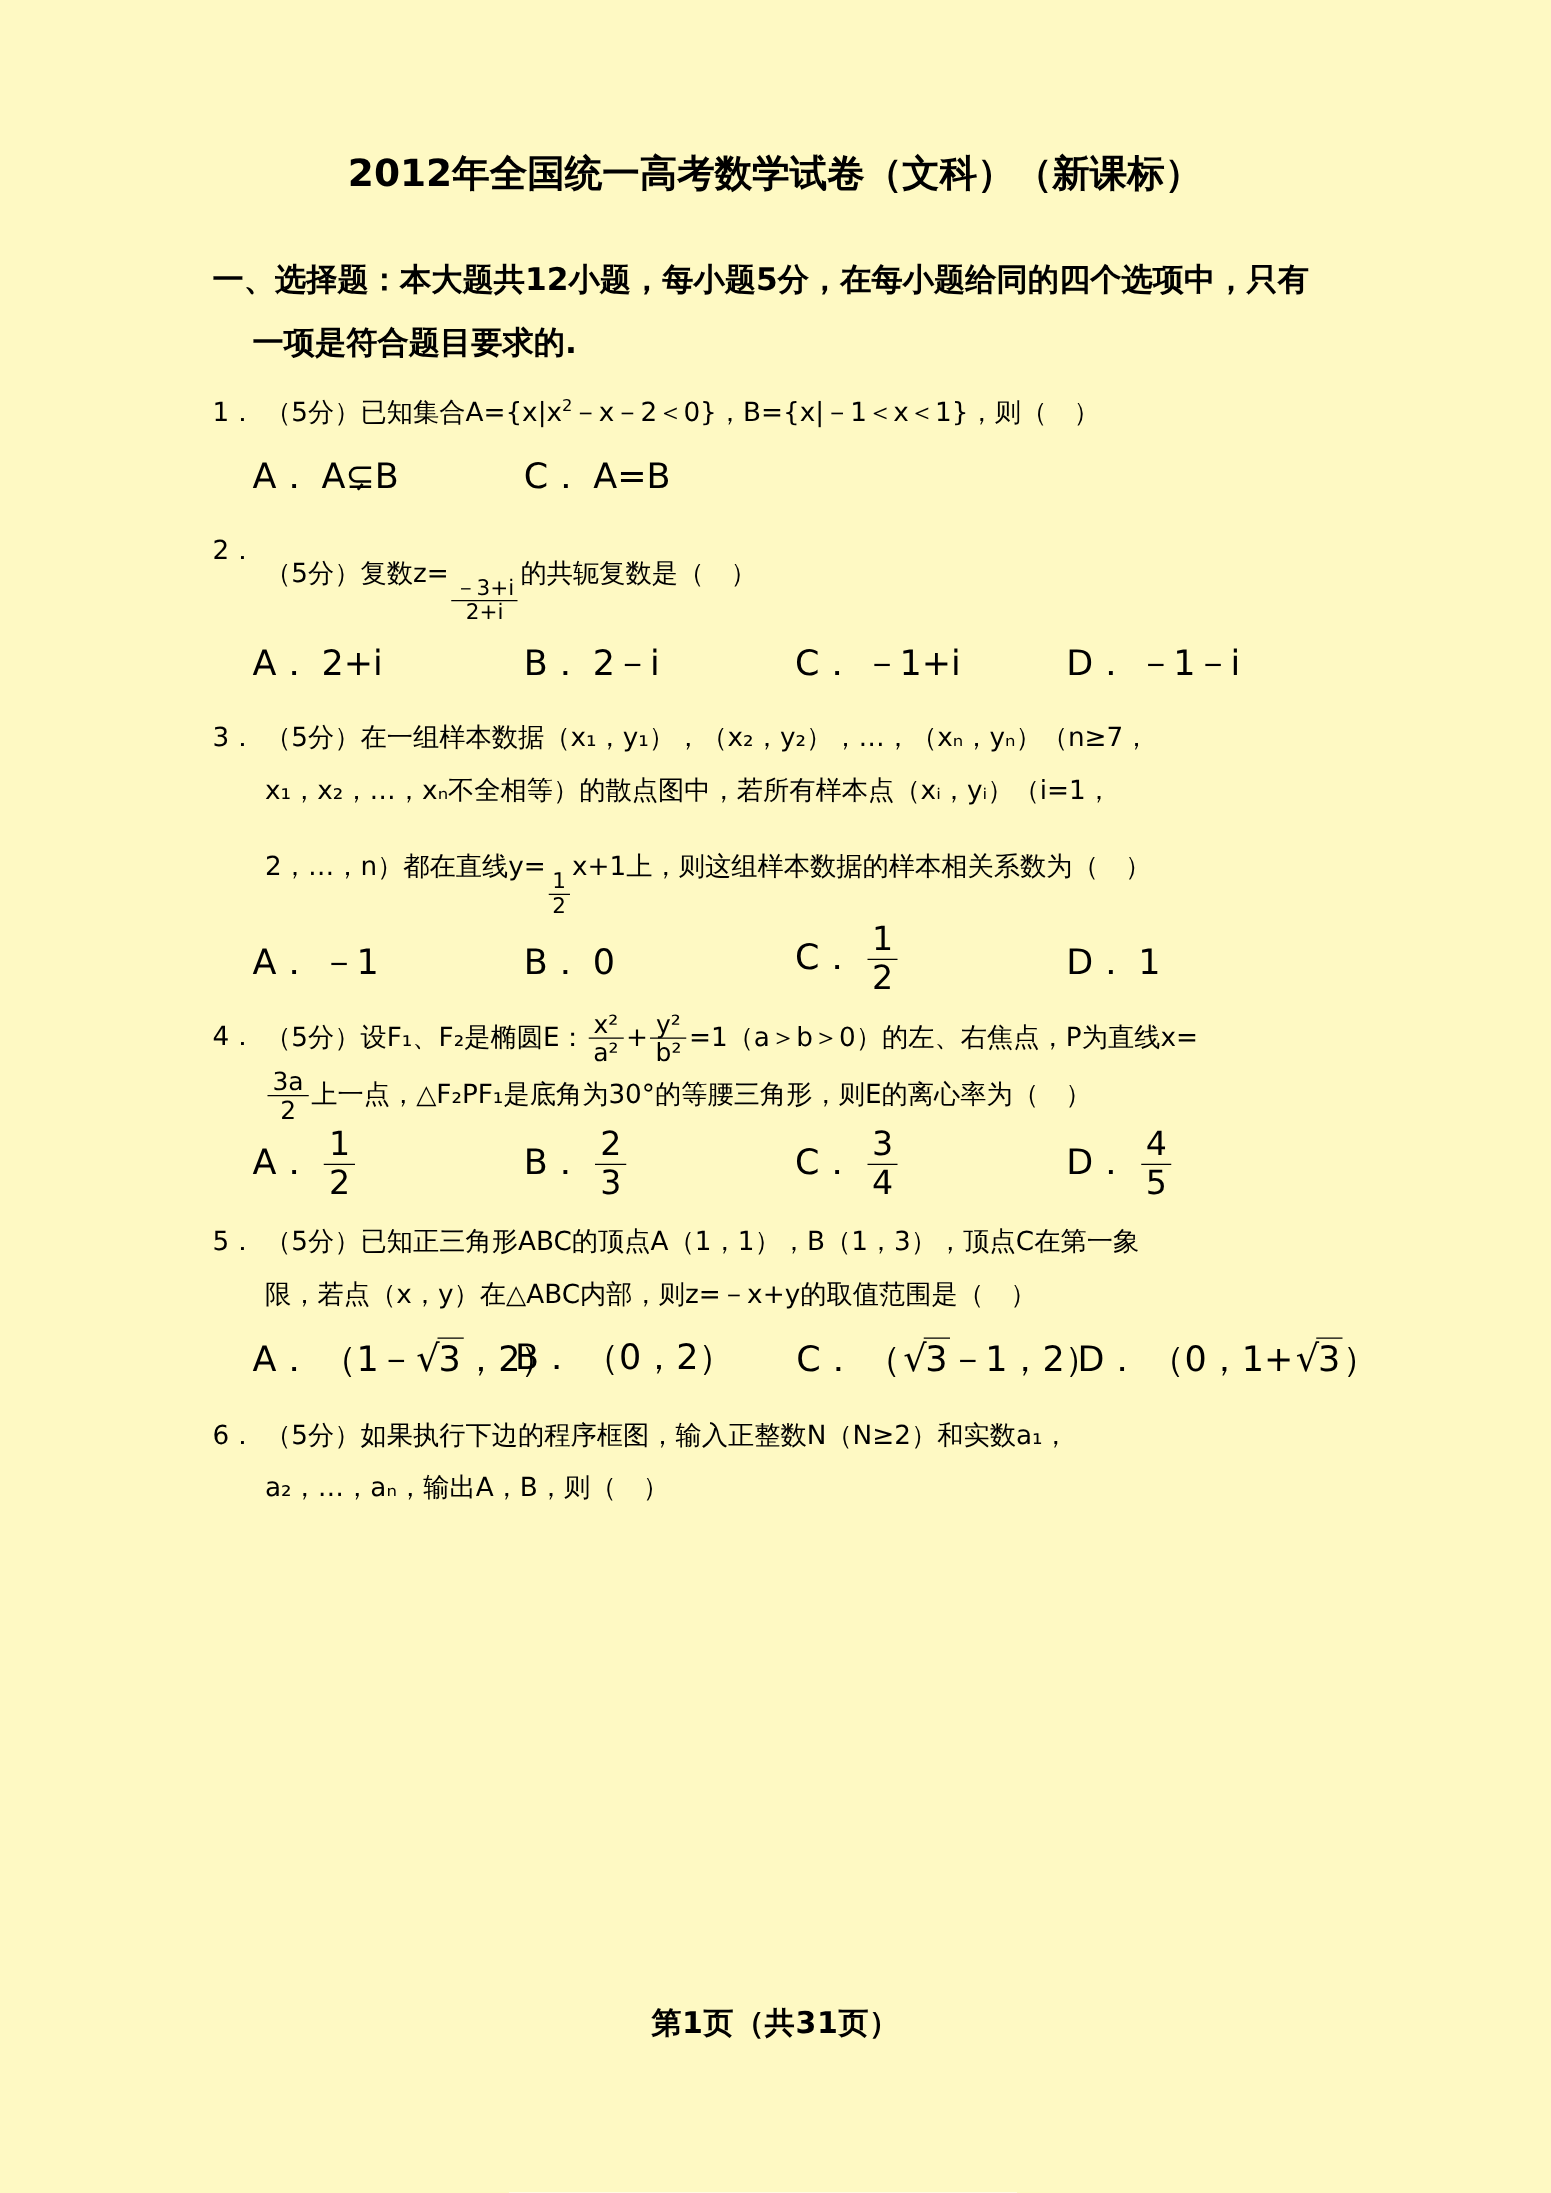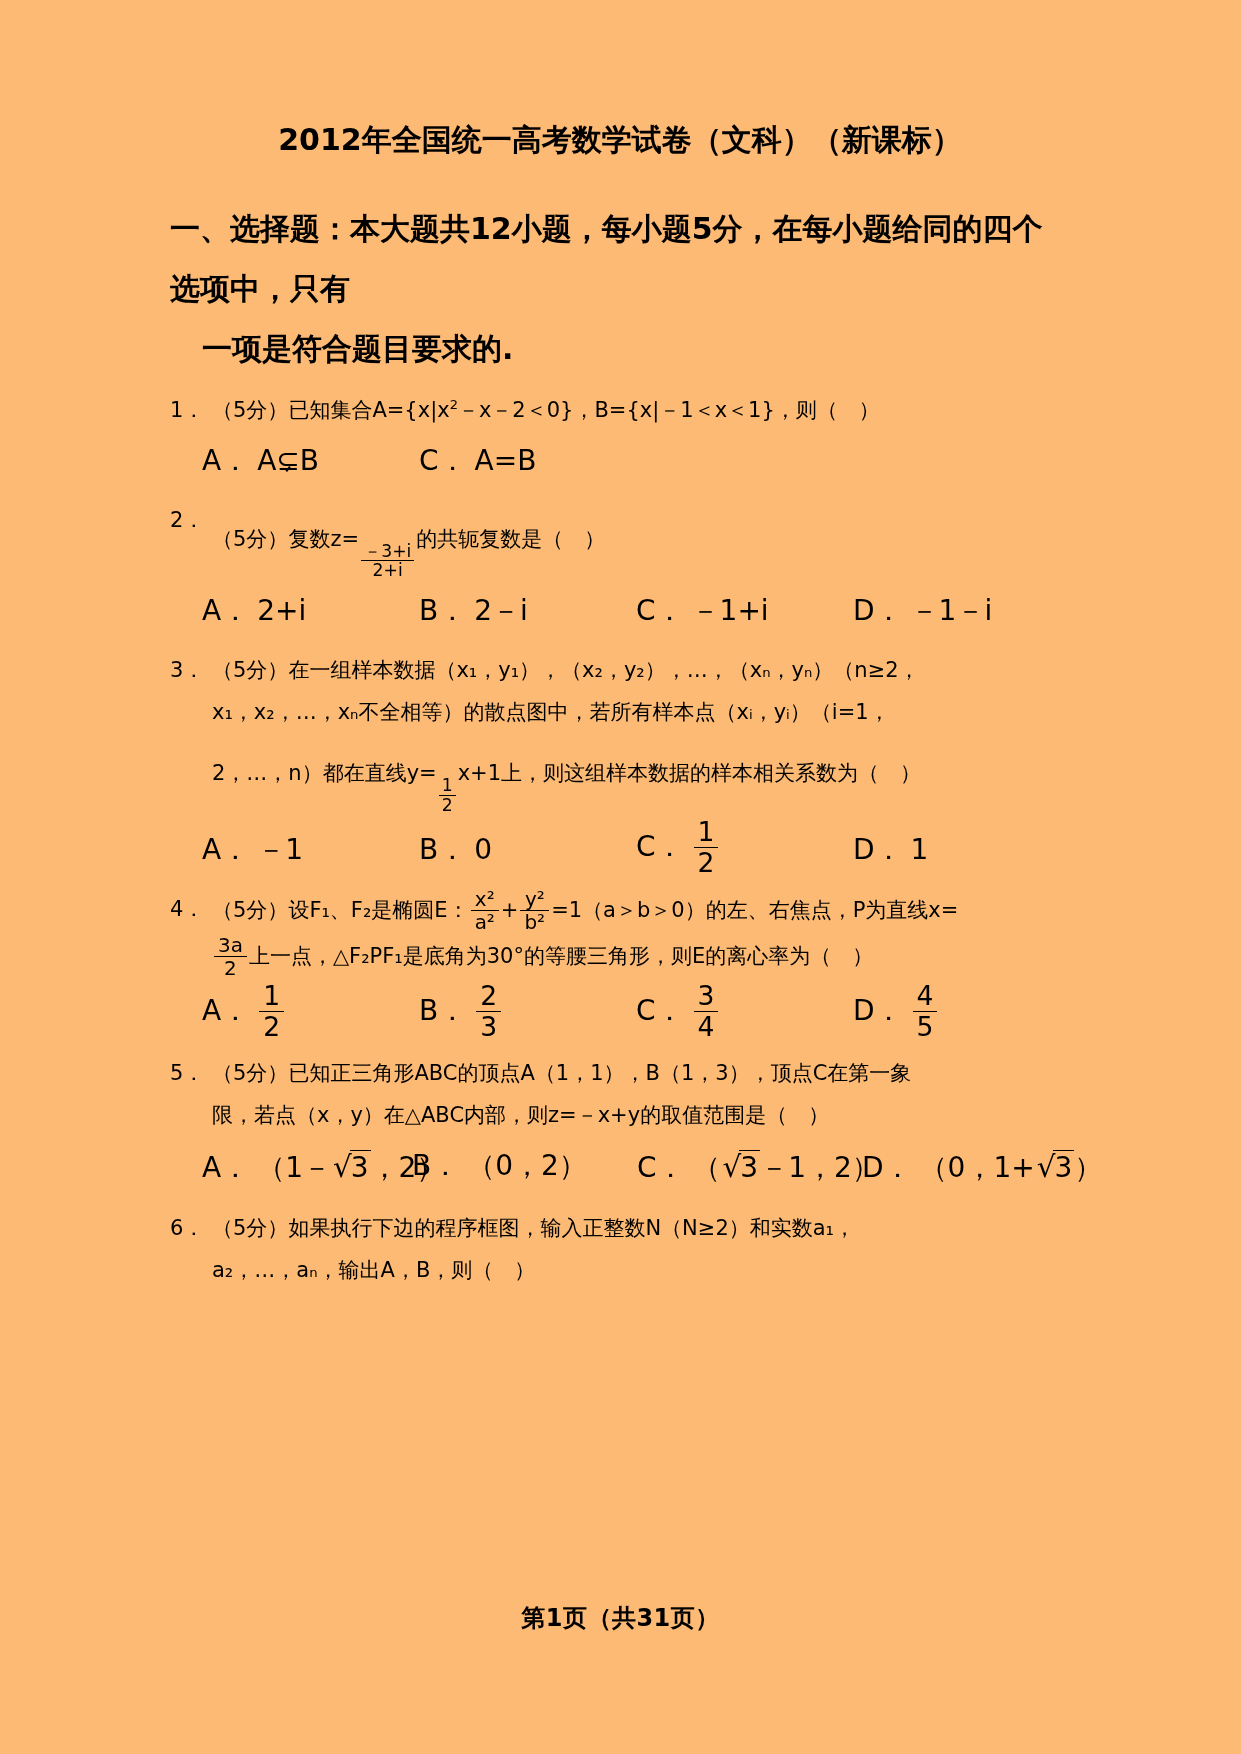--- a/index.html
+++ b/index.html
@@ -8,41 +8,41 @@
     background: #ffffff;
   }
   body {
     font-family: "DejaVu Sans", "Liberation Sans", sans-serif;
     color: #000000;
   }
   .page {
     position: relative;
     width: 1241px;
     height: 1754px;
-    background: #fdba74;
+    background: #fef9c3;
     box-sizing: border-box;
     overflow: hidden;
   }
   .content {
     position: absolute;
     left: 170px;
     top: 120px;
     width: 900px;
   }
   .doc-title {
     text-align: center;
     font-size: 30px;
     font-weight: bold;
     letter-spacing: 0px;
     margin: 0 0 40px 0;
     line-height: 1.3;
     color: #000;
   }
   .section-head {
-    font-size: 30px;
+    font-size: 25px;
     font-weight: bold;
     line-height: 2.0;
     margin: 0 0 6px 0;
   }
   .section-head .cont {
     display: block;
     padding-left: 32px;
   }
   .question {
     display: flex;
@@ -170,21 +170,21 @@
     <div class="options">
       <div class="opt"><span class="opt-label">A．</span><span>2+i</span></div>
       <div class="opt"><span class="opt-label">B．</span><span>2－i</span></div>
       <div class="opt"><span class="opt-label">C．</span><span>－1+i</span></div>
       <div class="opt"><span class="opt-label">D．</span><span>－1－i</span></div>
     </div>
 
     <div class="question">
       <div class="q-num">3．</div>
       <div class="q-body">
-        <div class="q-line"><span>（5分）</span><span>在一组样本数据（x₁，y₁），（x₂，y₂），…，（xₙ，yₙ）（n≥2，</span></div>
+        <div class="q-line"><span>（5分）</span><span>在一组样本数据（x₁，y₁），（x₂，y₂），…，（xₙ，yₙ）（n≥7，</span></div>
         <div class="q-line">x₁，x₂，…，xₙ不全相等）的散点图中，若所有样本点（xᵢ，yᵢ）（i=1，</div>
         <div class="q-line"><span>2，…，n）都在直线y=</span><span class="frac">
               <span class="num">1</span>
               <span class="den">2</span>
             </span><span>x+1上，则这组样本数据的样本相关系数为（　）</span></div>
       </div>
     </div>
     <div class="options tall">
       <div class="opt"><span class="opt-label">A．</span><span>－1</span></div>
       <div class="opt"><span class="opt-label">B．</span><span>0</span></div>

